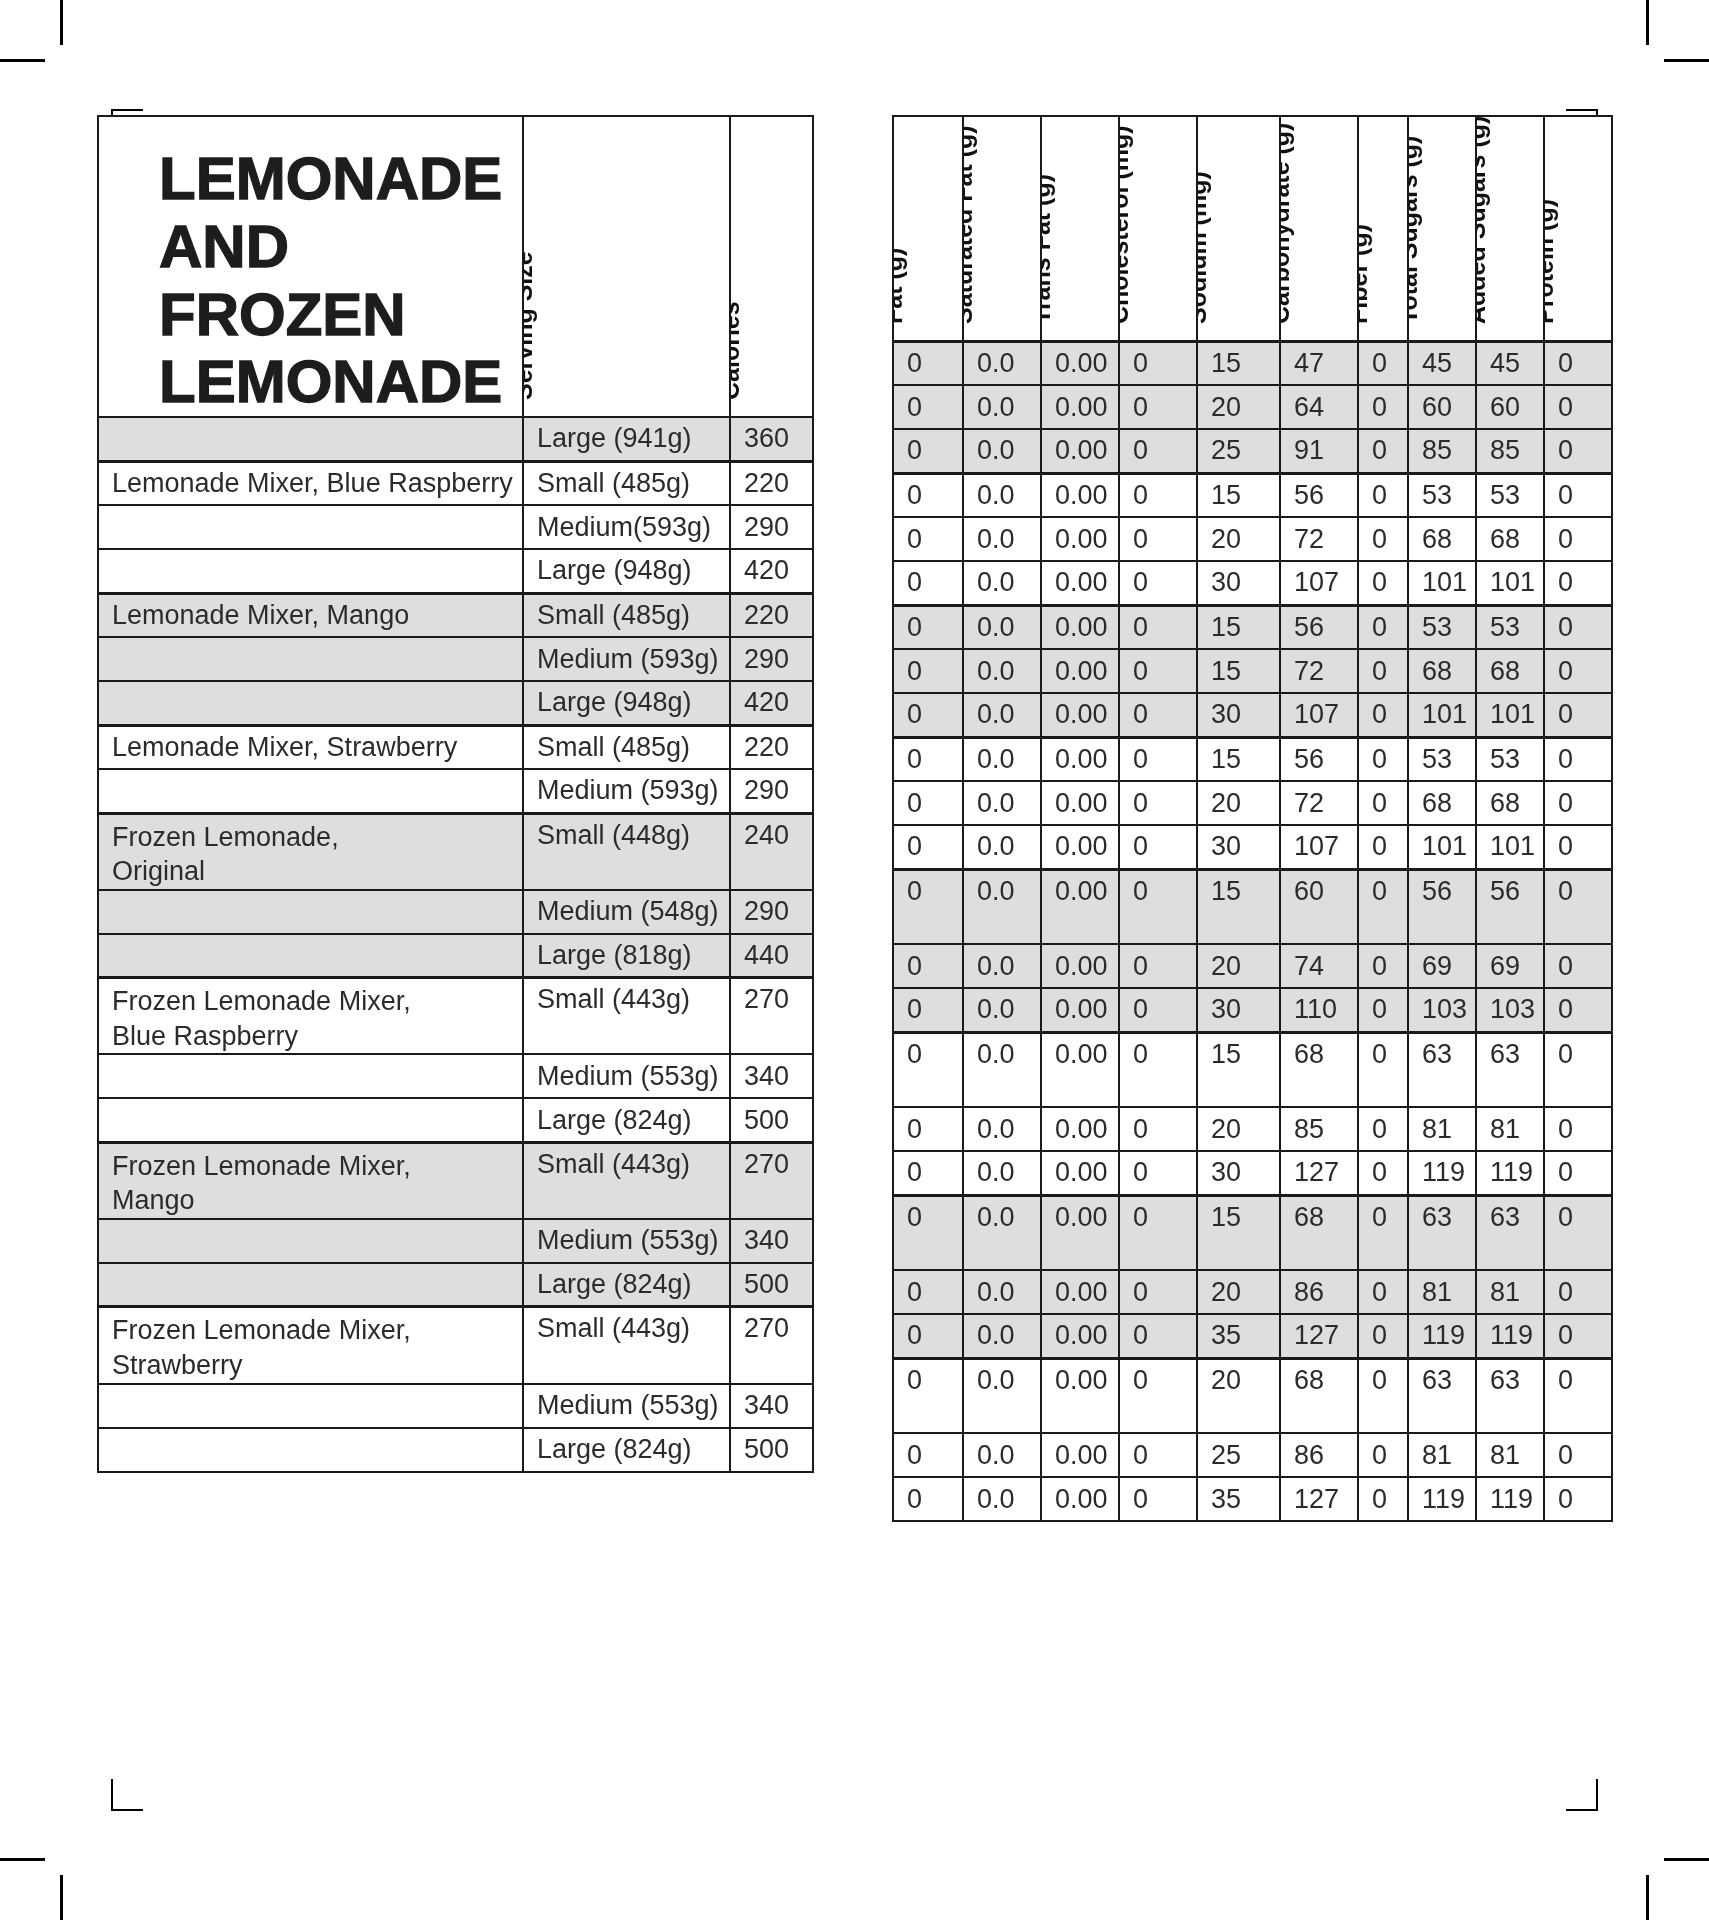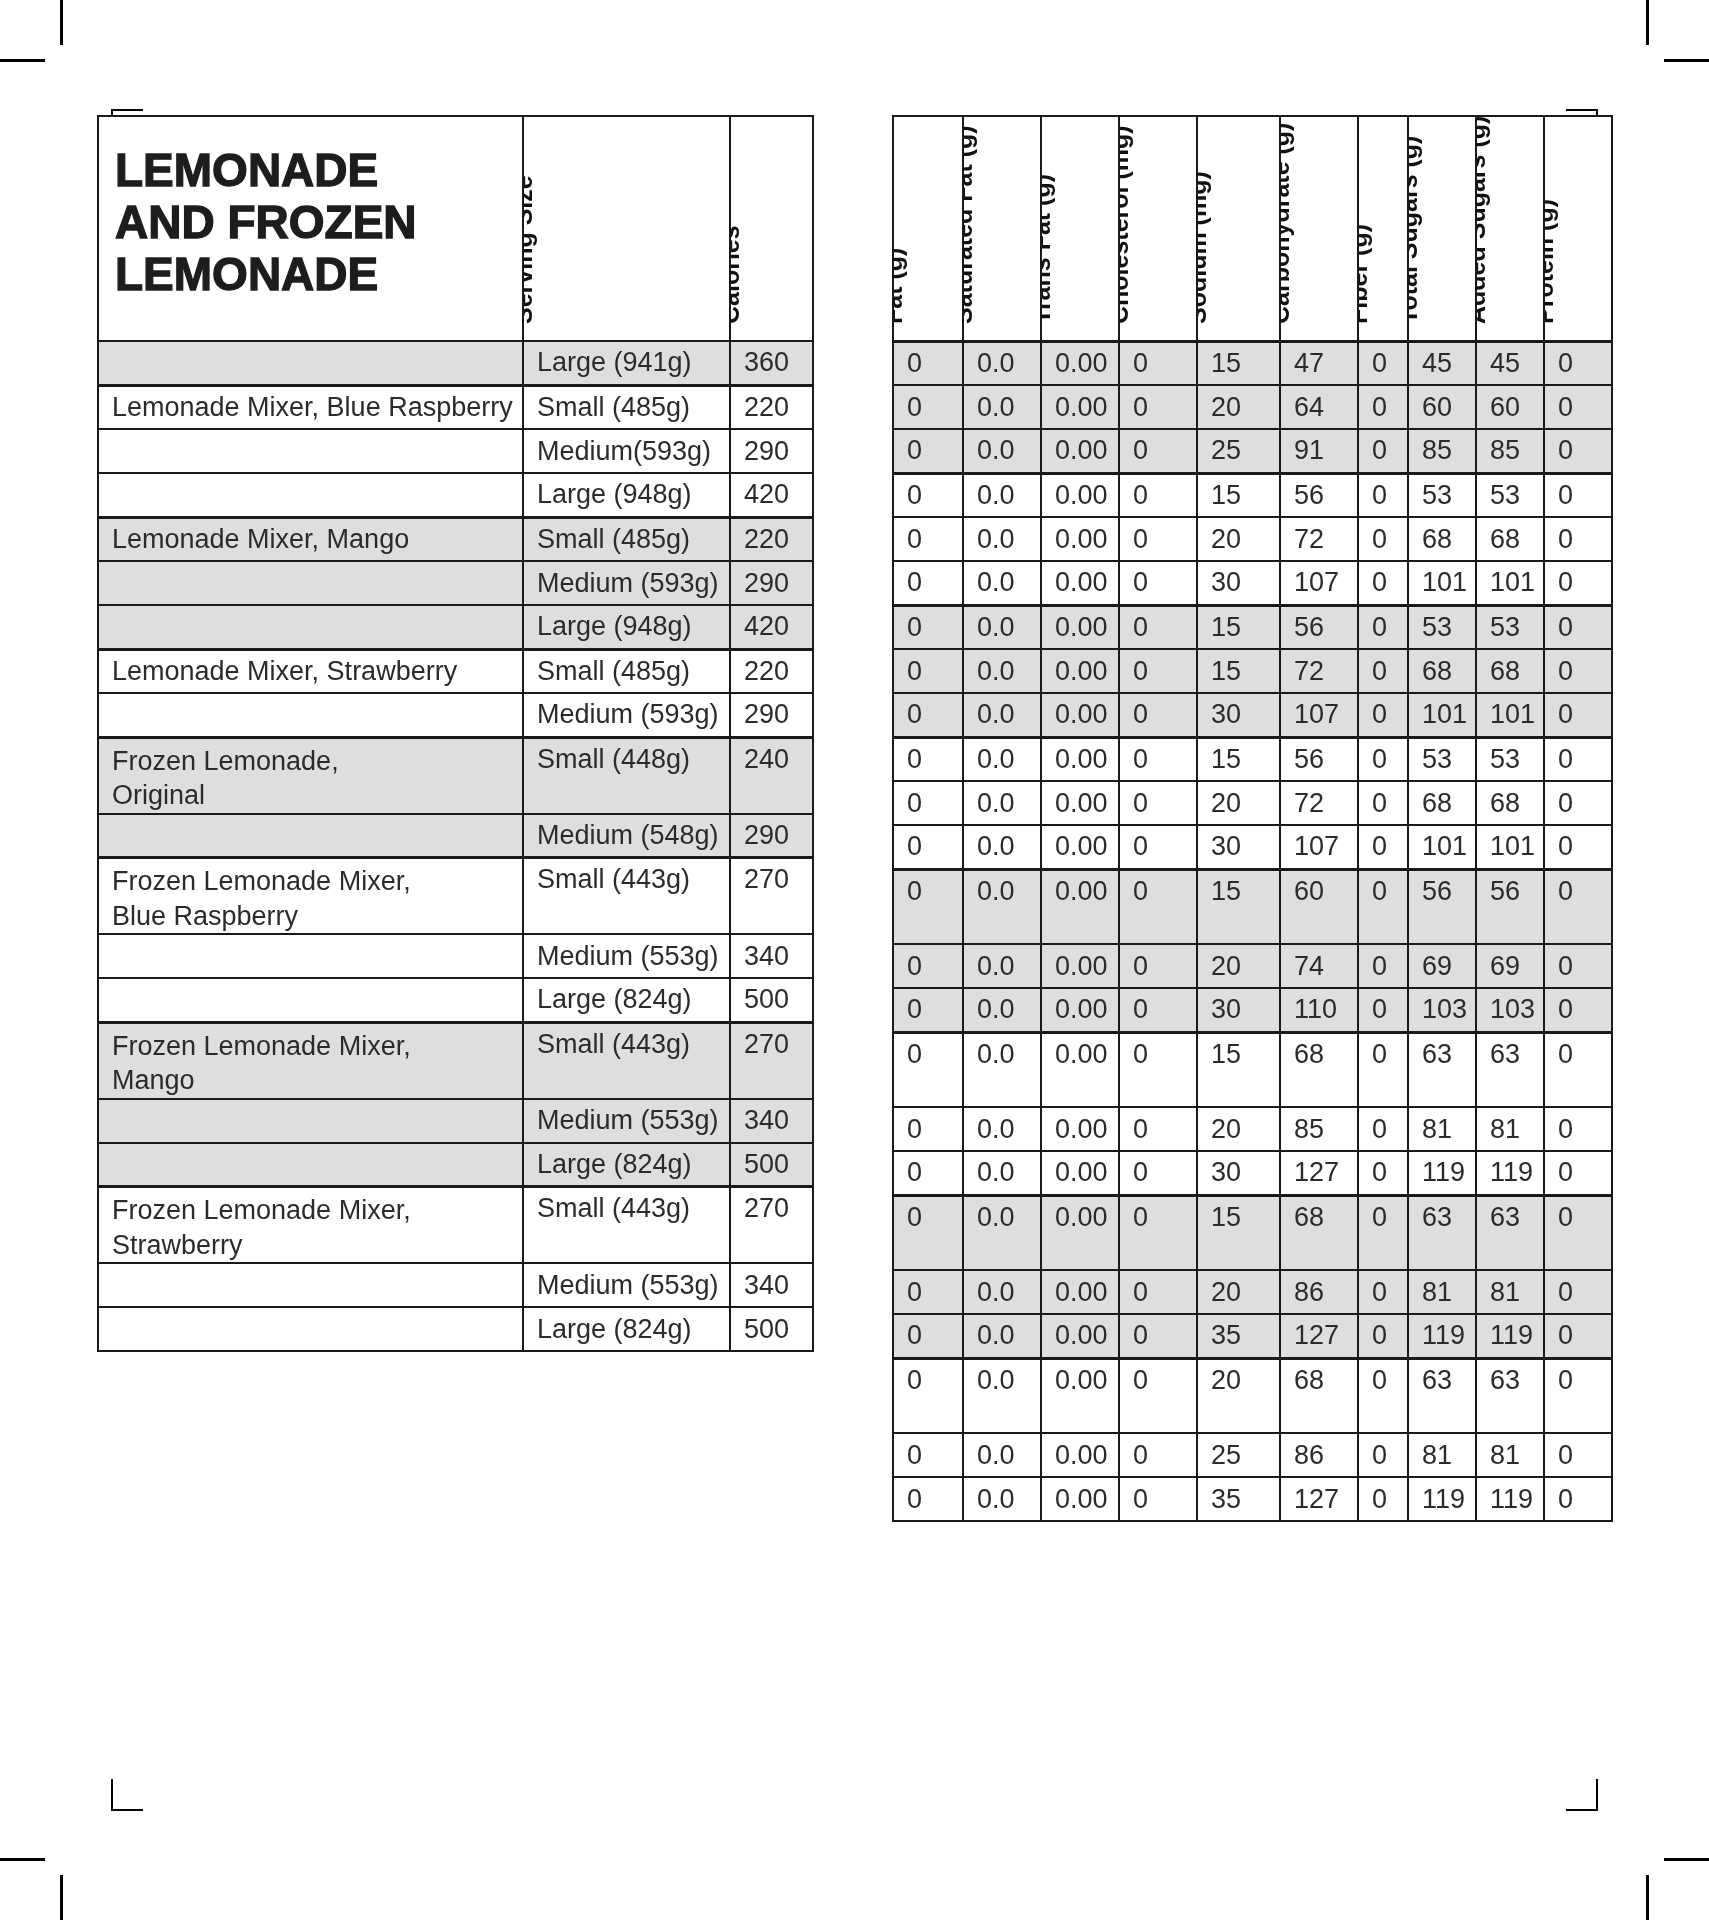--- a/index.html
+++ b/index.html
@@ -18,22 +18,22 @@
      padding:0 6px 0 13px;overflow:hidden;}
   tr.header-row{height:225px;}
   tr.header-row td{background:#ffffff;}
   tr.r{height:44px;}
   tr.tall{height:75px;}
   tr.tall td{vertical-align:top;padding-top:5px;}
   tr.shaded td{background:#dedede;}
   tr.group-start td{border-top:3px solid #1a1a1a;}
 
   .title-cell{vertical-align:top;padding:28px 10px 0 16px;}
-  .title{font-weight:bold;font-size:46px;line-height:1.13;color:#1d1d1b;
-         letter-spacing:0px;white-space:pre-line;-webkit-text-stroke:1.3px #1d1d1b;}
+  .title{font-weight:bold;font-size:60px;line-height:1.13;color:#1d1d1b;
+         letter-spacing:0px;white-space:pre-line;margin-left:44px;-webkit-text-stroke:1.3px #1d1d1b;}
 
   .vcell{position:relative;padding:0;}
   .vlabel{position:absolute;bottom:16px;left:12px;transform-origin:0 100%;
           transform:rotate(-90deg);white-space:nowrap;font-weight:bold;
           font-size:25px;line-height:26px;color:#111111;}
 
   td.item{white-space:pre-line;line-height:1.28;}
 </style>
 </head>
 <body>
@@ -122,20 +122,25 @@
           <td class="item">Frozen Lemonade,
 Original</td>
           <td>Small (448g)</td>
           <td>240</td>
         </tr>
         <tr class="r shaded">
           <td class="item"></td>
           <td>Medium (548g)</td>
           <td>290</td>
         </tr>
+        <tr class="r shaded">
+          <td class="item"></td>
+          <td>Large (818g)</td>
+          <td>440</td>
+        </tr>
         <tr class="r group-start tall">
           <td class="item">Frozen Lemonade Mixer,
 Blue Raspberry</td>
           <td>Small (443g)</td>
           <td>270</td>
         </tr>
         <tr class="r">
           <td class="item"></td>
           <td>Medium (553g)</td>
           <td>340</td>

